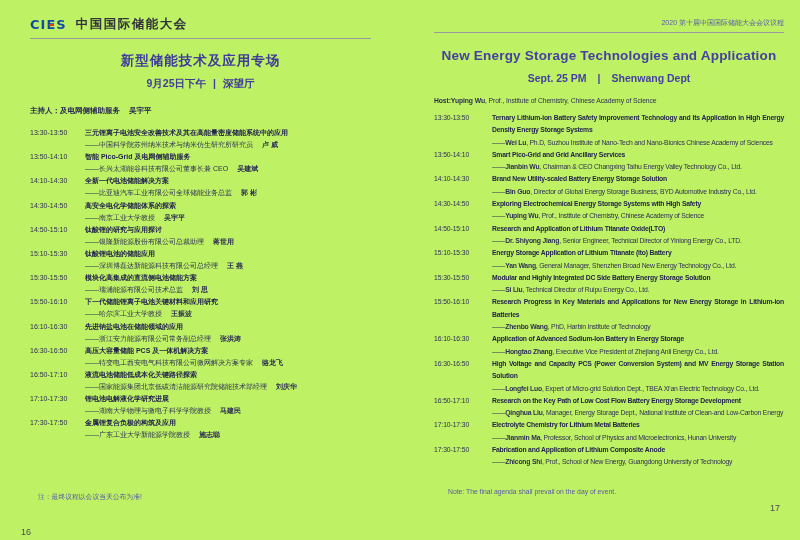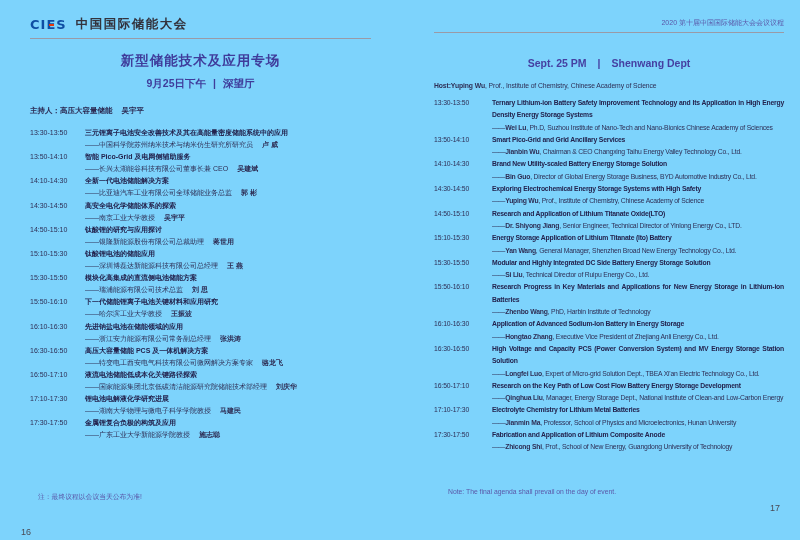--- a/index.html
+++ b/index.html
@@ -2,21 +2,21 @@
 <html><head>
 <meta charset="utf-8">
 <style>
   * { box-sizing: border-box; }
   html,body { margin:0; padding:0; }
   body {
     width:800px; height:540px; background:#ffffff;
     font-family:"Liberation Sans","DejaVu Sans",sans-serif;
     color:#2e2e55; overflow:hidden;
   }
-  .spread { display:flex; width:800px; height:540px; background:#7dd3fc; }
+  .spread { display:flex; width:800px; height:540px; background:#bef264; }
   .page { position:relative; width:400px; height:540px; }
   .page-left { padding:16px 29px 0 30px; }
   .page-right { padding:10px 16px 0 34px; }
 
   
   .lp-logo-row { display:flex; align-items:center; height:17px; }
   .logo-cies {
     position:relative; font-weight:bold; font-size:13px; line-height:14px;
     color:#0f4ea3; letter-spacing:1px; font-family:"DejaVu Sans",sans-serif;
   }
@@ -42,21 +42,21 @@
 
   .page-left .time { width:55px; font-size:7px; line-height:12.1px; color:#2e2e55; }
   .page-left .etitle { font-size:7px; line-height:12.1px; }
   .page-left .speaker { font-size:7px; line-height:12.1px; color:#2e2e55; }
   .page-left .speaker .name { margin-left:9px; }
 
   
   .rp-headnote { padding-top:8px; text-align:right; font-size:7px; color:#5a57a8; }
   .rp-rule { margin-top:4px; }
   .title-en { margin-top:15px; text-align:center; font-size:13.5px; font-weight:bold; color:#4540a2; letter-spacing:0.2px; }
-  .subtitle-en { margin-top:24px; display:flex; justify-content:center; gap:11px; font-size:10.5px; font-weight:bold; color:#4540a2; }
+  .subtitle-en { margin-top:9px; display:flex; justify-content:center; gap:11px; font-size:10.5px; font-weight:bold; color:#4540a2; }
   .host-en { margin-top:13px; font-size:6.8px; color:#2e2e55; letter-spacing:-0.1px; }
   .host-en .host-strong { font-weight:bold; }
   .page-right .schedule { margin-top:8px; }
   .page-right .time { width:58px; font-size:6.8px; line-height:12.3px; letter-spacing:-0.1px; }
   .page-right .etitle { font-size:6.8px; line-height:12.3px; letter-spacing:-0.2px; text-align:justify; }
   .page-right .speaker { font-size:6.8px; line-height:12.3px; letter-spacing:-0.2px; }
 
   
   .note { position:absolute; font-size:6.8px; color:#5a57a8; }
   .note-left { left:38px; top:492px; }
@@ -76,21 +76,21 @@
       <span class="logo-brand">中国国际储能大会</span>
     </div>
     <hr class="rule">
     <div class="title-cn">新型储能技术及应用专场</div>
     <div class="subtitle-row">
       <span>9月25日下午</span>
       <span>|</span>
       <span>深望厅</span>
     </div>
     <div class="host-cn">
-      <span>主持人：高压大容量储能</span><span class="host-name">吴宇平</span>
+      <span>主持人：及电网侧辅助服务</span><span class="host-name">吴宇平</span>
     </div>
     <div class="schedule">
 
         <div class="entry">
           <div class="time">13:30-13:50</div>
           <div class="ebody">
             <div class="etitle">三元锂离子电池安全改善技术及其在高能量密度储能系统中的应用</div>
             <div class="speaker"><span class="pre">——中国科学院苏州纳米技术与纳米仿生研究所研究员</span><span class="name">卢 威</span><span class="rest"></span></div>
           </div>
         </div>
@@ -191,20 +191,21 @@
           </div>
         </div>
       </div>
     <div class="note note-left">注：最终议程以会议当天公布为准!</div>
     <div class="pagenum pagenum-left">16</div>
   </div>
 
   <div class="page page-right">
     <div class="rp-headnote">2020 第十届中国国际储能大会会议议程</div>
     <hr class="rule rp-rule">
+    <div class="title-en">New Energy Storage Technologies and Application</div>
     <div class="subtitle-en">
       <span>Sept. 25 PM</span>
       <span>|</span>
       <span>Shenwang Dept</span>
     </div>
     <div class="host-en">
       <span class="host-strong">Host:Yuping Wu</span><span>, Prof., Institute of Chemistry, Chinese Academy of Science</span>
     </div>
     <div class="schedule">
 

